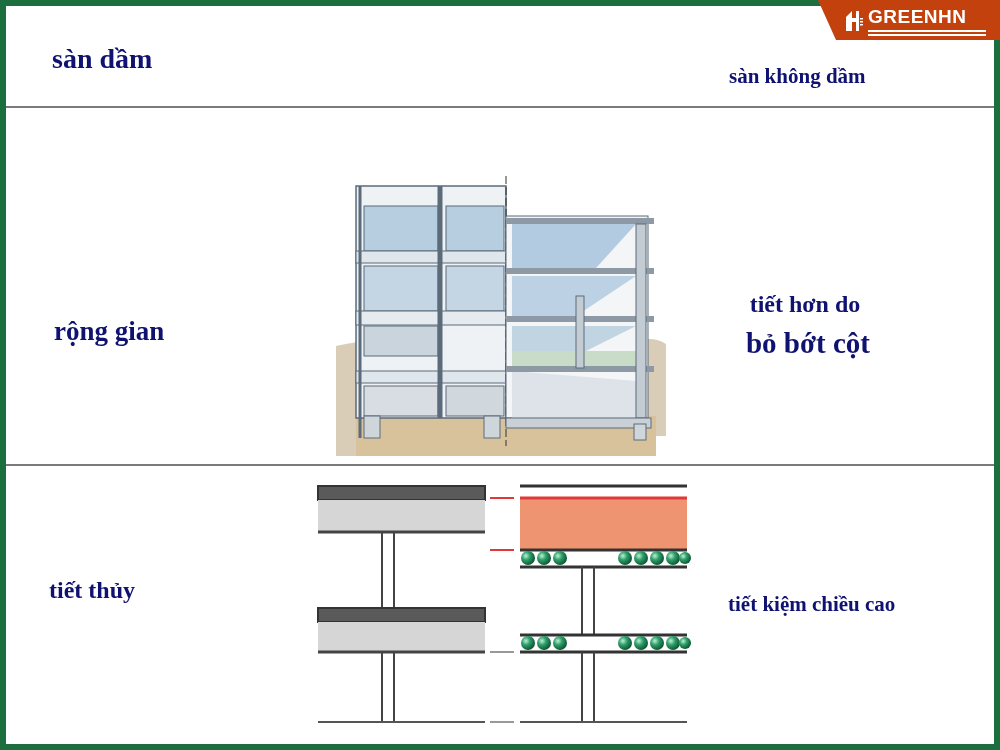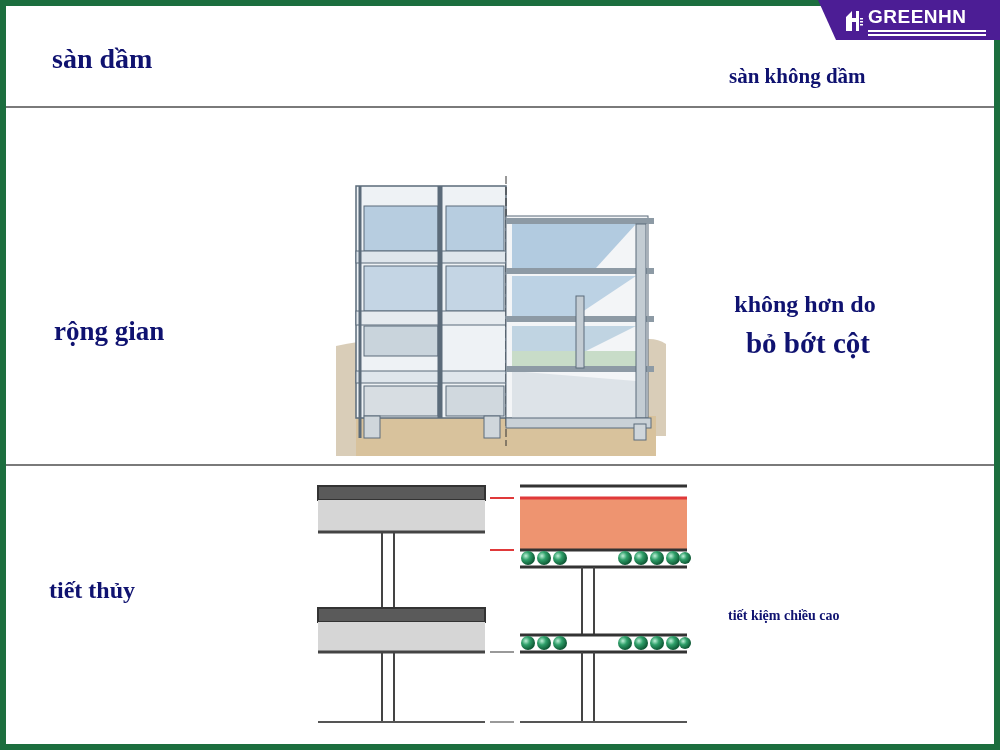--- a/index.html
+++ b/index.html
@@ -1,20 +1,20 @@
 <!DOCTYPE html>
 <html><head>
 <meta charset="utf-8">
 <style>
   html,body{margin:0;padding:0;background:#fff;}
   body{width:1000px;height:750px;overflow:hidden;position:relative;font-family:"Liberation Serif","DejaVu Serif",serif;}
   .frame{position:absolute;left:0;top:0;width:1000px;height:750px;box-sizing:border-box;border:6px solid #1c6e3e;background:#fff;}
   .label{position:absolute;color:#0f1270;font-weight:bold;font-size:27px;white-space:nowrap;line-height:1.2;text-align:center;}
   .divider{position:absolute;left:6px;right:6px;height:2px;background:#7a7a7a;}
-  .logo{position:absolute;top:0;left:818px;width:182px;height:40px;background:#4c1d95;clip-path:polygon(0 0,100% 0,100% 100%,18px 100%);}
+  .logo{position:absolute;top:0;left:818px;width:182px;height:40px;background:#c2410c;clip-path:polygon(0 0,100% 0,100% 100%,18px 100%);}
   .logo-text{position:absolute;left:50px;top:6px;color:#fff;font-family:"Liberation Sans","DejaVu Sans",sans-serif;font-weight:bold;font-size:19px;letter-spacing:0.5px;}
   .logo-underline{position:absolute;left:50px;width:118px;height:2px;background:#fff;}
   .logo-mark{position:absolute;left:26px;top:9px;width:20px;height:22px;}
   .center{text-align:center;}
   svg{display:block;}
 </style>
 </head>
 <body>
 
 <div class="frame"></div>
@@ -31,21 +31,21 @@
   <div class="logo-underline" style="top:34px;"></div>
 </div>
 
 <div class="label" style="left:52px;top:42px;font-size:28px;">sàn dầm</div>
 <div class="label" style="left:729px;top:64px;font-size:21px;">sàn không dầm</div>
 
 <div class="divider" style="top:106px;"></div>
 <div class="divider" style="top:464px;"></div>
 
 <div class="label" style="left:54px;top:315px;">rộng gian</div>
-<div class="label center" style="left:730px;top:290px;font-size:24px;width:150px;">không hơn do</div>
+<div class="label center" style="left:730px;top:290px;font-size:24px;width:150px;">tiết hơn do</div>
 <div class="label center" style="left:738px;top:326px;font-size:29px;width:140px;">bỏ bớt cột</div>
 
 <svg style="position:absolute;left:336px;top:176px;" width="330" height="280" viewBox="0 0 330 280">
 
   <path d="M0 170 Q40 160 80 168 L80 280 L0 280 Z" fill="#c9b89a" opacity="0.7"></path>
   <path d="M300 165 Q318 160 330 168 L330 260 L300 260 Z" fill="#c9b89a" opacity="0.7"></path>
   <rect x="20" y="240" width="300" height="40" fill="#d8c29c"></rect>
 
   <rect x="20" y="10" width="150" height="232" fill="#eef2f5" stroke="#5b6b7a" stroke-width="1.5"></rect>
   <rect x="28" y="30" width="74" height="45" fill="#b7cde0" stroke="#5b6b7a"></rect>
@@ -74,21 +74,21 @@
   <rect x="170" y="92" width="148" height="6" fill="#8d9aa5"></rect>
   <rect x="170" y="140" width="148" height="6" fill="#8d9aa5"></rect>
   <rect x="170" y="190" width="148" height="6" fill="#8d9aa5"></rect>
   <rect x="300" y="48" width="10" height="194" fill="#c3ccd3" stroke="#5b6b7a"></rect>
   <rect x="240" y="120" width="8" height="72" fill="#c3ccd3" stroke="#5b6b7a"></rect>
   <rect x="170" y="242" width="145" height="10" fill="#c9d1d7" stroke="#5b6b7a"></rect>
   <rect x="298" y="248" width="12" height="16" fill="#cfd6db" stroke="#5b6b7a"></rect>
 </svg>
 
 <div class="label" style="left:49px;top:576px;font-size:24px;">tiết thủy</div>
-<div class="label" style="left:728px;top:608px;font-size:14px;">tiết kiệm chiều cao</div>
+<div class="label" style="left:728px;top:592px;font-size:21px;">tiết kiệm chiều cao</div>
 
 <svg style="position:absolute;left:310px;top:480px;" width="390" height="250" viewBox="0 0 390 250">
 
   <g>
     <rect x="8" y="6" width="167" height="14" fill="#5a5a5a" stroke="#333" stroke-width="2"></rect>
     <rect x="8" y="20" width="167" height="32" fill="#d6d6d6"></rect>
     <line x1="8" y1="52" x2="175" y2="52" stroke="#444" stroke-width="3"></line>
     <line x1="72" y1="52" x2="72" y2="128" stroke="#444" stroke-width="2"></line>
     <line x1="84" y1="52" x2="84" y2="128" stroke="#444" stroke-width="2"></line>
     <rect x="8" y="128" width="167" height="14" fill="#5a5a5a" stroke="#333" stroke-width="2"></rect>

